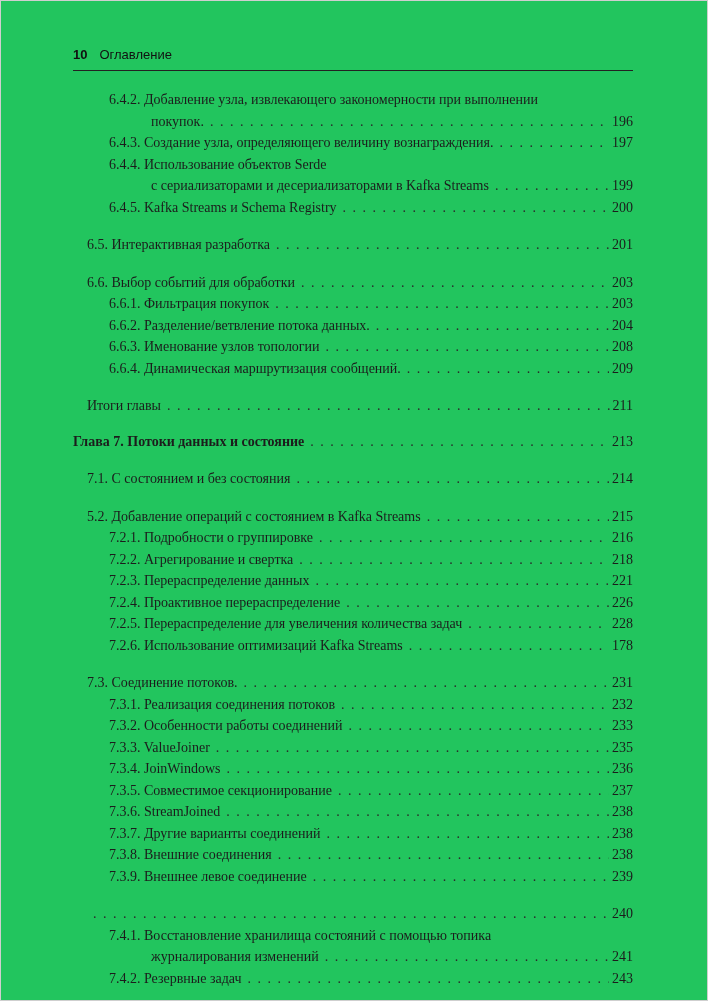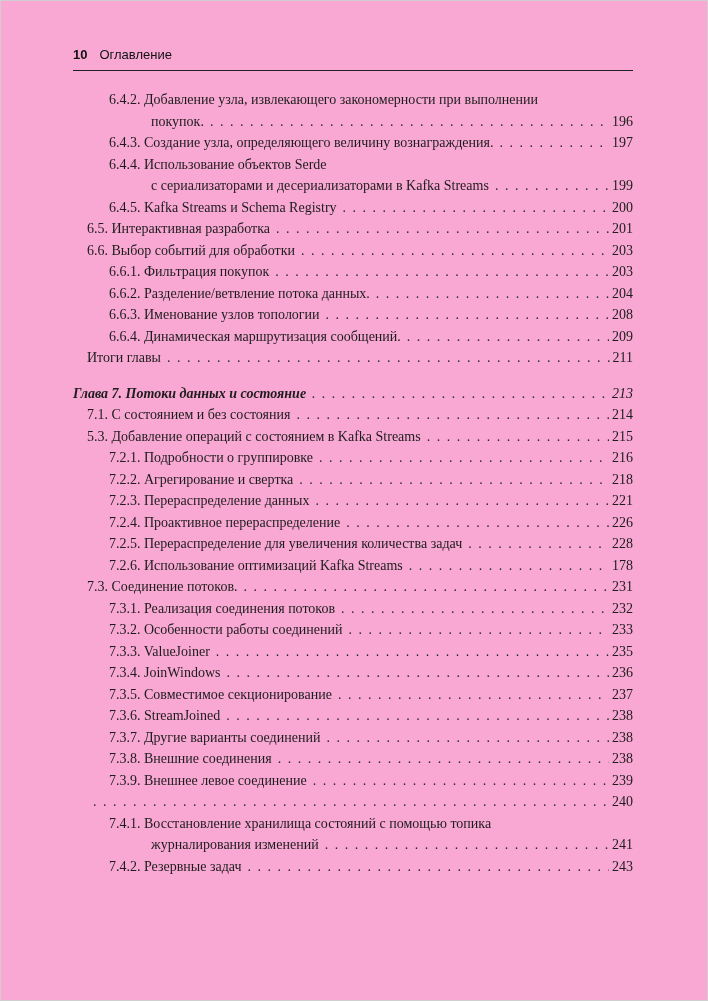--- a/index.html
+++ b/index.html
@@ -1,21 +1,21 @@
 <!DOCTYPE html>
 <html><head>
 <meta charset="utf-8">
 <style>
   html, body { margin: 0; padding: 0; background: #ffffff; }
   .page {
     position: relative;
     width: 708px;
     height: 1001px;
     box-sizing: border-box;
-    background: #f9a8d4;
+    background: #22c55e;
     border: 1px solid #cfcfcf;
     padding: 46px 74px 0 72px;
     font-family: "Liberation Serif", "DejaVu Serif", serif;
     color: #1c1c1c;
     overflow: hidden;
   }
   .running-head {
     display: flex;
     align-items: baseline;
     font-family: "Liberation Sans", "DejaVu Sans", sans-serif;
@@ -28,22 +28,22 @@
   .rule {
     border: none;
     border-top: 1.2px solid #222;
     margin: 7px 0 18px 0;
   }
   .toc {
     font-size: 14px;
     line-height: 21.5px;
   }
   .entry { }
-  .entry.ind0 { padding-left: 0; font-style: italic; }
-  .entry.ind1 { padding-left: 14px; }
+  .entry.ind0 { padding-left: 0; }
+  .entry.ind1 { padding-left: 14px; margin-top: 16px; }
   .entry.ind2 { padding-left: 36px; }
   .entry.gap  { margin-top: 14px; }
   .entry .line { white-space: nowrap; }
   .entry .cont { padding-left: 42px; justify-content: space-between; }
   .entry .row {
     display: flex;
     align-items: baseline;
   }
   .entry .txt { flex: 0 0 auto; white-space: nowrap; }
   .entry.chapter .txt, .entry.chapter .line { font-weight: 700; }
@@ -158,21 +158,21 @@
       </div>
       <div class="entry ind1">
         <div class="row">
           <span class="txt">7.1. С состоянием и без состояния</span>
           <span class="dots">. . . . . . . . . . . . . . . . . . . . . . . . . . . . . . . . . . . . . . . . . . . . . . . . . . . . . . . . . . . . . . . . . . . . . . . . . . . . . . . . . . . . . . . . . . . . . . . . . . . . . . . . . . . . . . . . . . . . . . . . . . . . . . . . . . . . . . . . . . . . . . . . . . . . . . . . . . . . . . . . </span>
           <span class="pagenum">214</span>
         </div>
       </div>
       <div class="entry ind1">
         <div class="row">
-          <span class="txt">5.3. Добавление операций с состоянием в Kafka Streams</span>
+          <span class="txt">5.2. Добавление операций с состоянием в Kafka Streams</span>
           <span class="dots">. . . . . . . . . . . . . . . . . . . . . . . . . . . . . . . . . . . . . . . . . . . . . . . . . . . . . . . . . . . . . . . . . . . . . . . . . . . . . . . . . . . . . . . . . . . . . . . . . . . . . . . . . . . . . . . . . . . . . . . . . . . . . . . . . . . . . . . . . . . . . . . . . . . . . . . . . . . . . . . . </span>
           <span class="pagenum">215</span>
         </div>
       </div>
       <div class="entry ind2">
         <div class="row">
           <span class="txt">7.2.1. Подробности о группировке</span>
           <span class="dots">. . . . . . . . . . . . . . . . . . . . . . . . . . . . . . . . . . . . . . . . . . . . . . . . . . . . . . . . . . . . . . . . . . . . . . . . . . . . . . . . . . . . . . . . . . . . . . . . . . . . . . . . . . . . . . . . . . . . . . . . . . . . . . . . . . . . . . . . . . . . . . . . . . . . . . . . . . . . . . . . </span>
           <span class="pagenum">216</span>
         </div>

